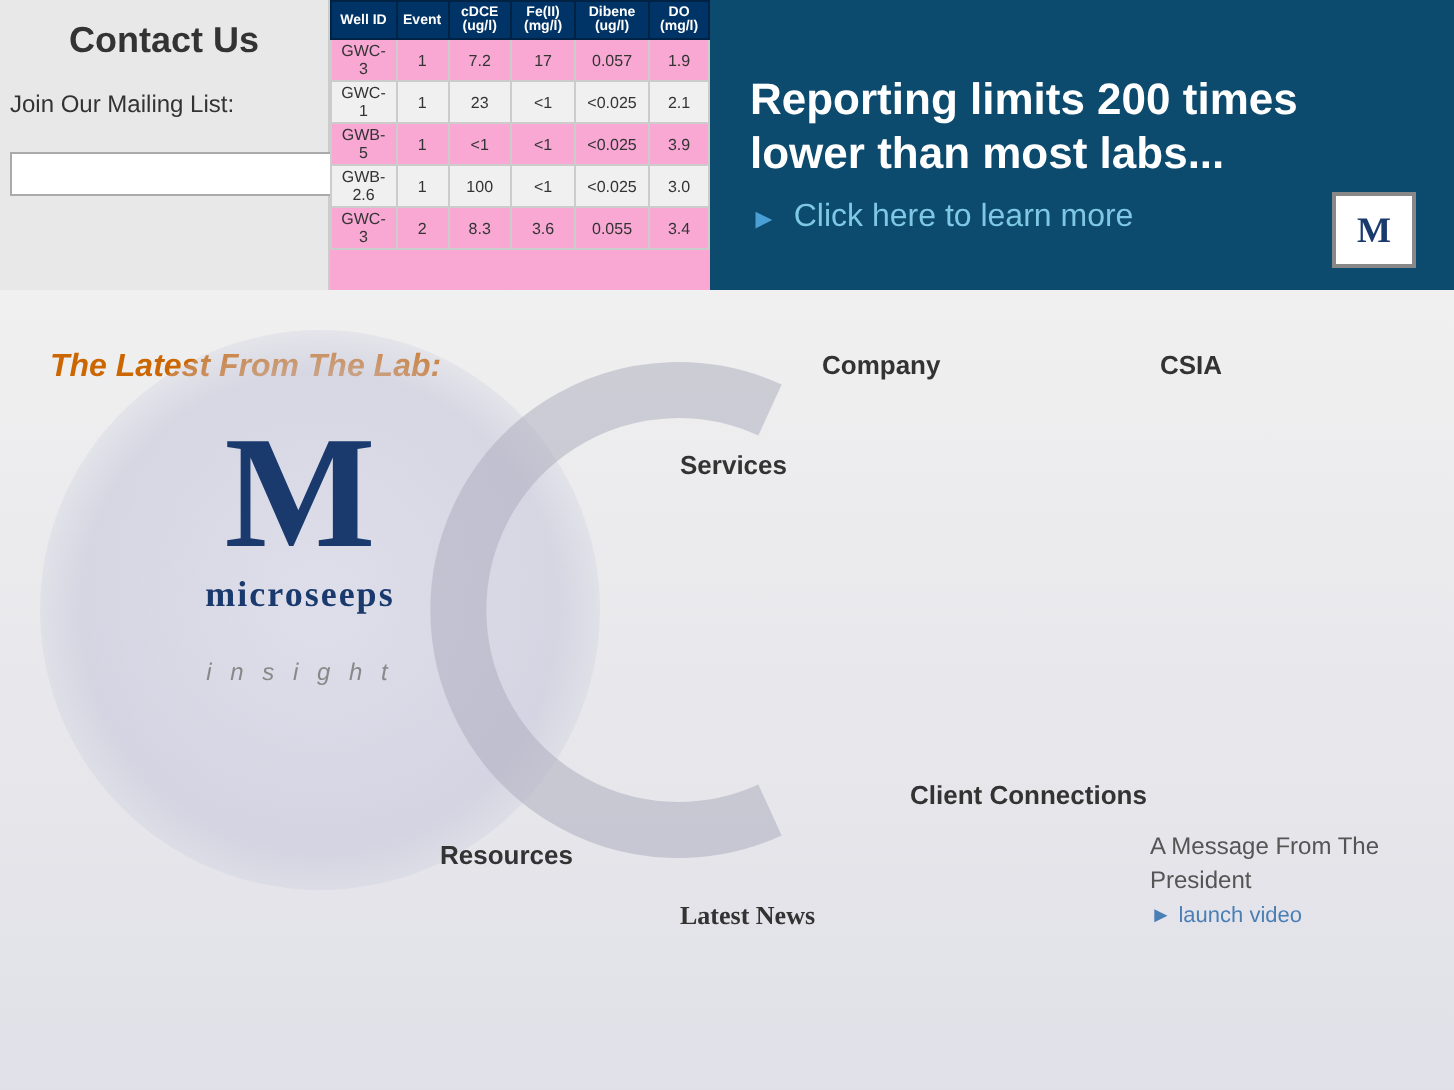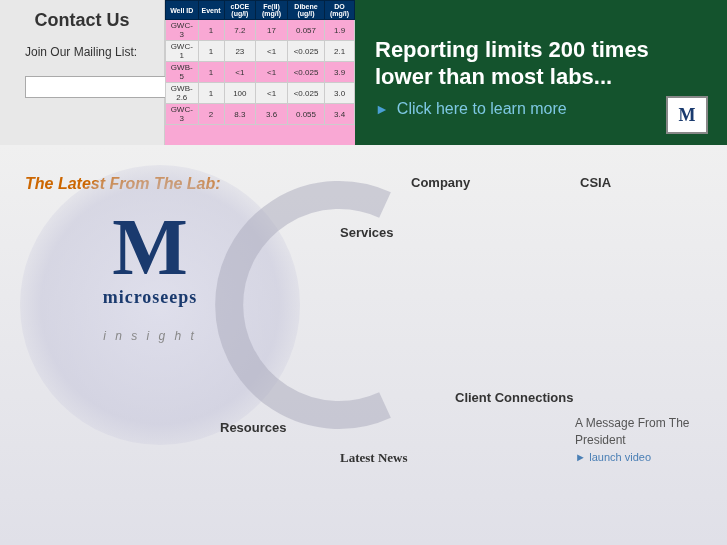--- a/index.html
+++ b/index.html
@@ -16,21 +16,21 @@
       display: flex;
       height: 145px;
       background: #1a1a2e;
     }
 
     
     .sidebar {
       width: 165px;
       background: #e8e8e8;
       border-right: 1px solid #ccc;
-      padding: 10px 25px;
+      padding: 10px 5px;
       flex-shrink: 0;
     }
     .sidebar-title {
       font-size: 18px;
       font-weight: bold;
       color: #333;
       margin-bottom: 14px;
       text-align: center;
     }
     .mailing-label {
@@ -86,21 +86,21 @@
       font-size: 8px;
       color: #333;
     }
     .data-table tr:nth-child(even) td {
       background: #f0f0f0;
     }
 
     
     .ad-panel {
       flex: 1;
-      background: #14532d;
+      background: #0c4a6e;
       display: flex;
       flex-direction: column;
       justify-content: center;
       padding: 20px 20px 10px 20px;
       position: relative;
     }
     .ad-title {
       color: white;
       font-size: 22px;
       font-weight: bold;

